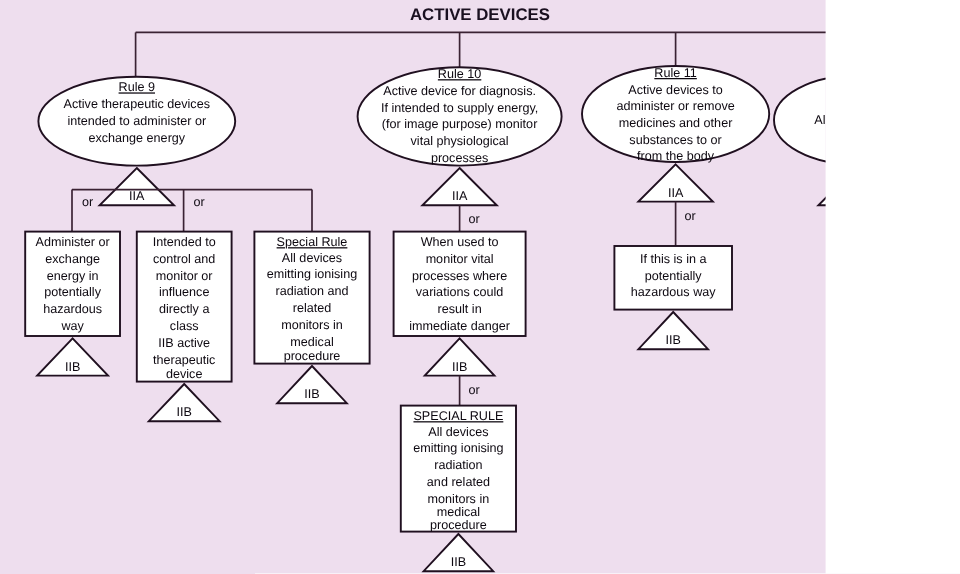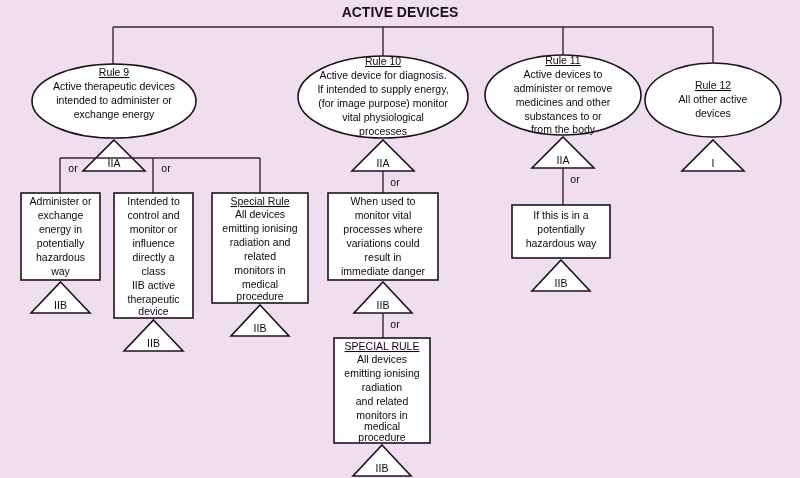--- a/index.html
+++ b/index.html
@@ -2,21 +2,21 @@
 <html><head>
 <meta charset="utf-8">
 <style>
   html, body {
     margin: 0;
     padding: 0;
     background: #ffffff;
   }
   #page {
     position: relative;
-    width: 800px;
+    width: 688px;
     height: 478px;
     background: #eedeee;
     overflow: hidden;
     font-family: "Liberation Sans", sans-serif;
   }
   svg#diagram {
     position: absolute;
     left: 0;
     top: 0;
     width: 800px;

